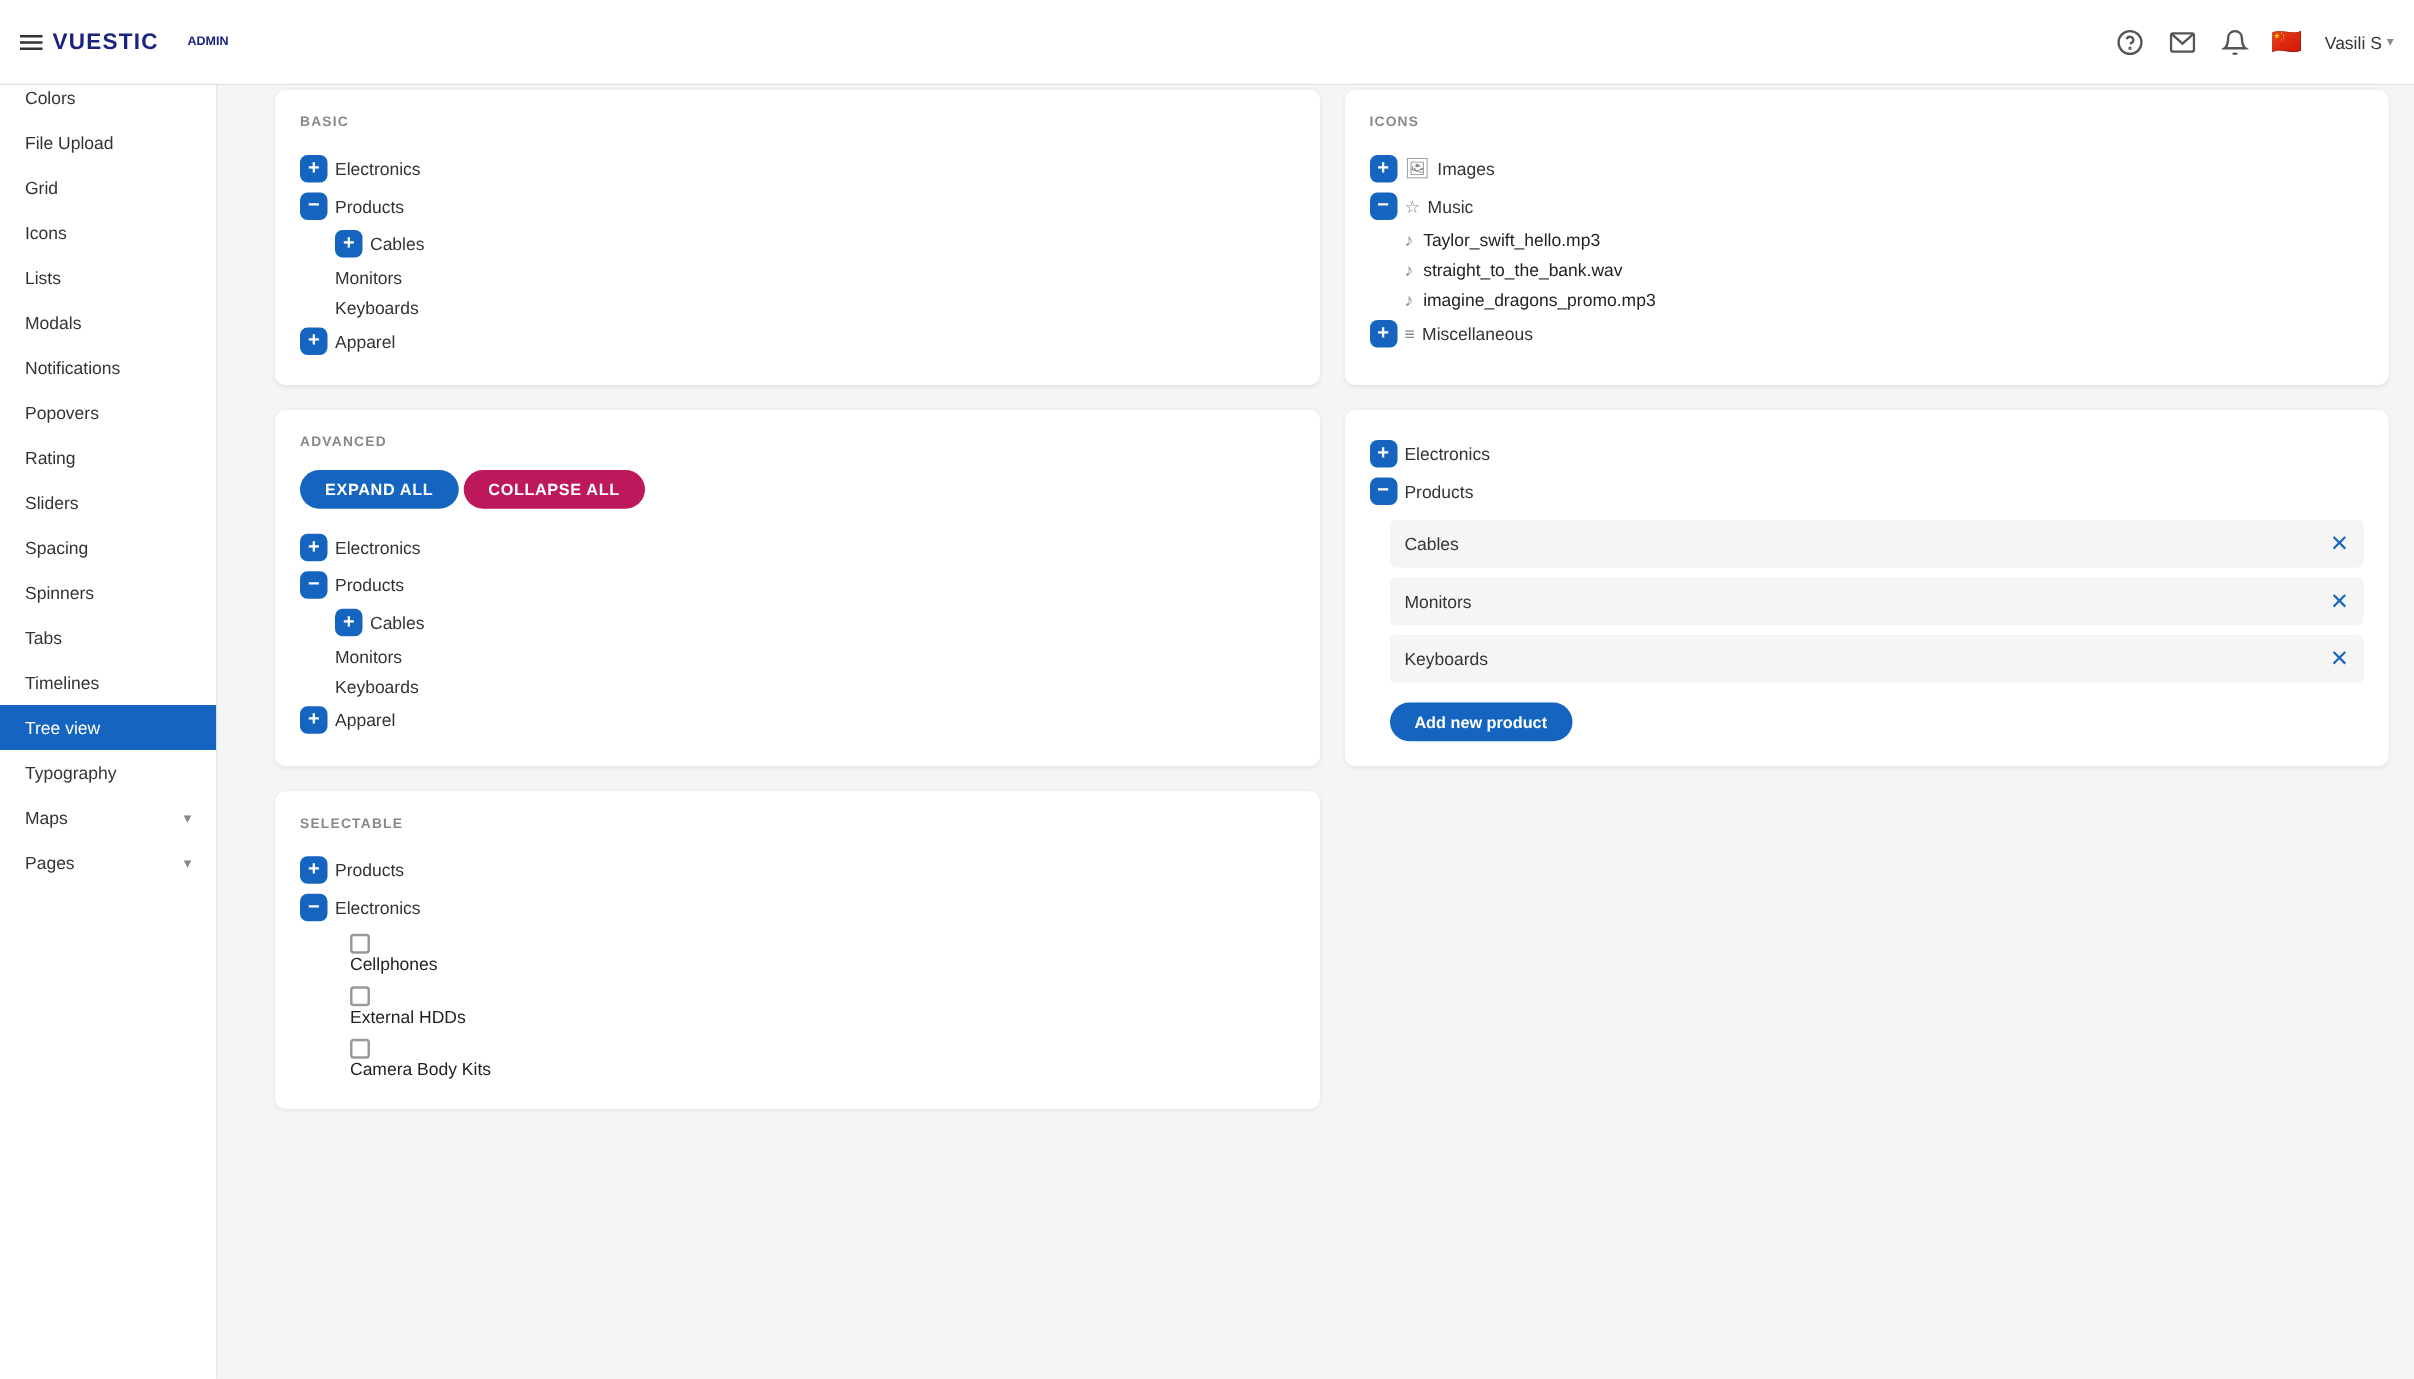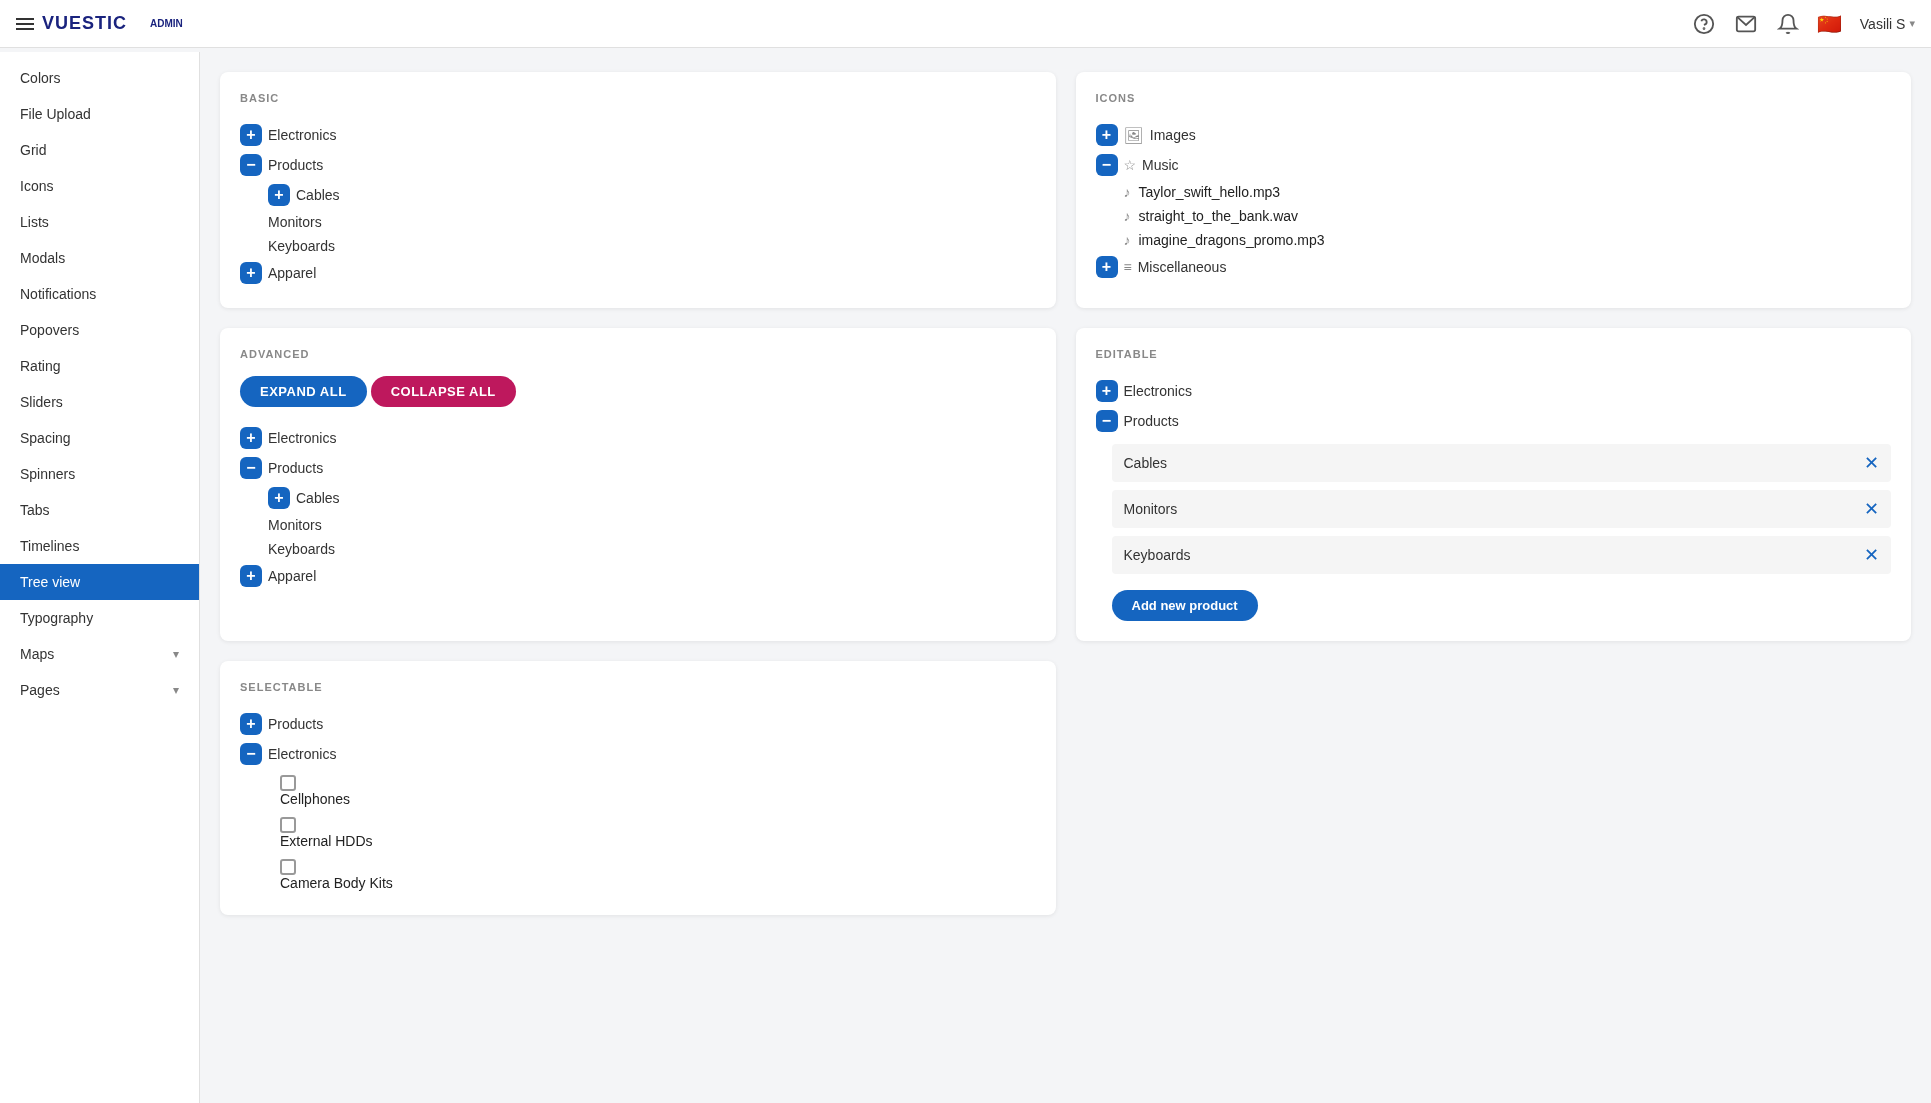--- a/index.html
+++ b/index.html
@@ -1,20 +1,20 @@
 <!DOCTYPE html>
 <html><head>
   <meta charset="utf-8">
   <style>
     * { box-sizing: border-box; margin: 0; padding: 0; }
     body { font-family: 'Segoe UI', Arial, sans-serif; background: #f4f5f7; color: #222; font-size: 14px; }
     
     
     .header {
-      height: 48px;
+      height: 68px;
       background: #fff;
       display: flex;
       align-items: center;
       padding: 0 16px;
       border-bottom: 1px solid #e0e0e0;
       position: fixed;
       top: 0; left: 0; right: 0;
       z-index: 100;
     }
     .header-logo {
@@ -74,21 +74,21 @@
 
     
     .layout {
       display: flex;
       padding-top: 52px;
       min-height: 100vh;
     }
 
     
     .sidebar {
-      width: 200px;
+      width: 174px;
       background: #fff;
       border-right: 1px solid #e0e0e0;
       min-height: calc(100vh - 52px);
       padding: 8px 0;
       position: fixed;
       top: 52px;
       left: 0;
       bottom: 0;
       overflow-y: auto;
     }
@@ -480,21 +480,20 @@
           </div>
         </div>
 
         <div class="tree-item">
           <div class="tree-toggle">+</div>
           <span class="tree-item-label">Apparel</span>
         </div>
       </div>
 
       <div class="card">
-        <div class="card-title">EDITABLE</div>
 
         <div class="tree-item">
           <div class="tree-toggle">+</div>
           <span class="tree-item-label">Electronics</span>
         </div>
 
         <div class="tree-item">
           <div class="tree-toggle minus">−</div>
           <span class="tree-item-label">Products</span>
         </div>

